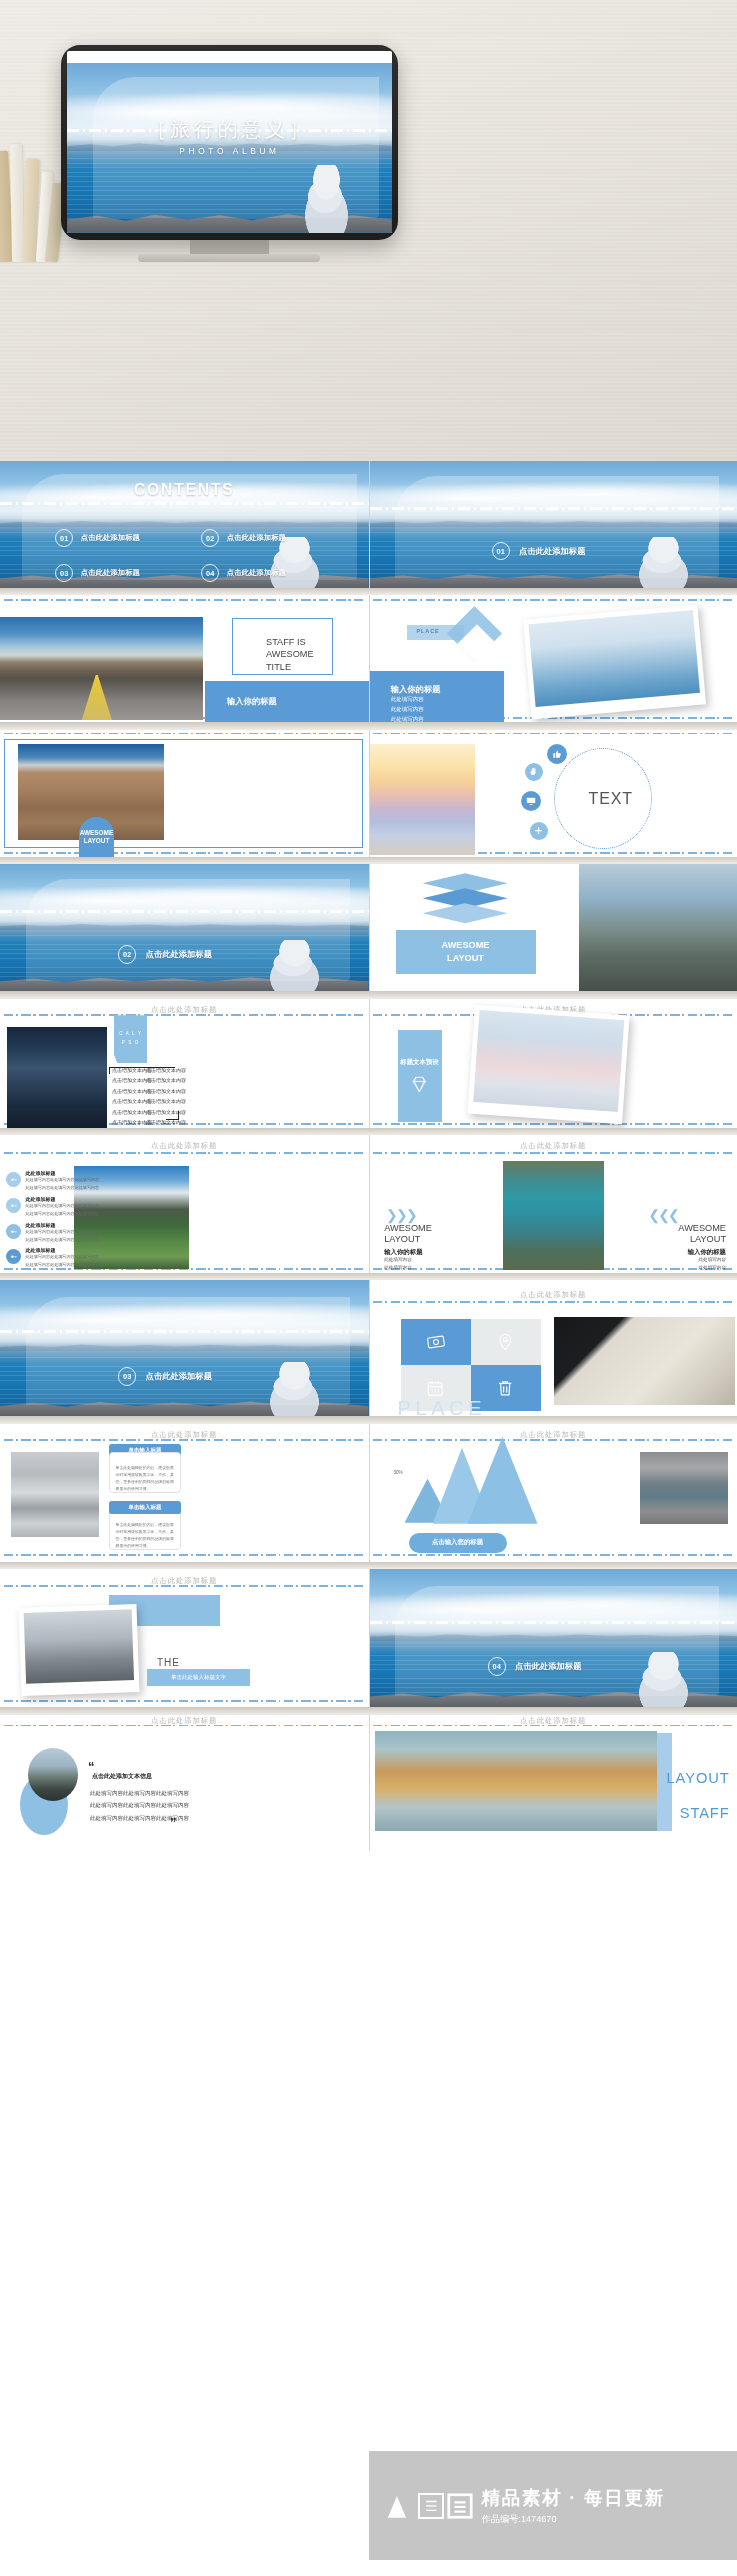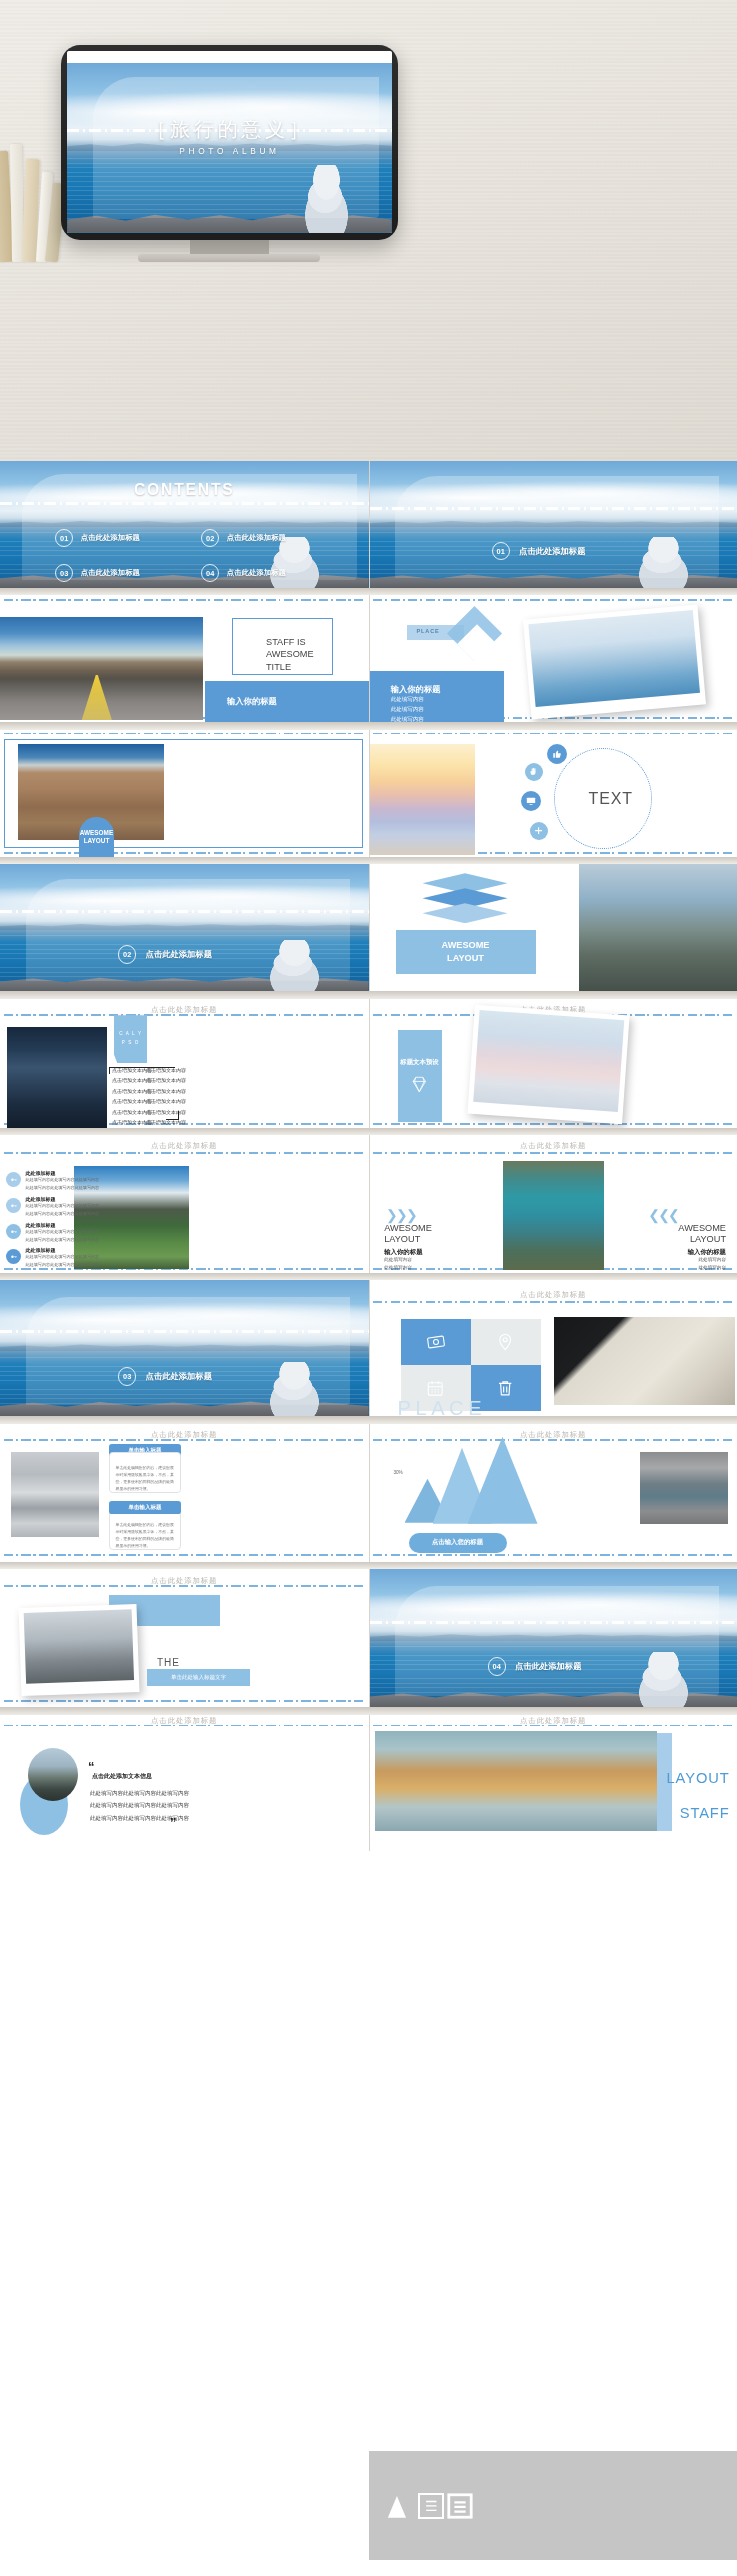--- a/index.html
+++ b/index.html
@@ -610,16 +610,20 @@
     <div class="wm-logo">
       <svg width="31" height="28" viewBox="0 0 34 30">
         <path d="M2 28 L12 4 L22 28 Z" fill="#fff"></path>
       </svg>
       <div class="wm-box">☰</div>
       <svg width="28" height="28" viewBox="0 0 30 30">
         <rect x="3" y="3" width="24" height="24" fill="none" stroke="#fff" stroke-width="3"></rect>
         <path d="M9 11h12M9 16h12M9 21h12" stroke="#fff" stroke-width="2.4"></path>
       </svg>
     </div>
+    <div class="wm-right">
+      <div class="wm-t1">精品素材 · 每日更新</div>
+      <div class="wm-t2">作品编号:1474670</div>
+    </div>
   </div>
 
 </div>
 
 
 </body></html>

